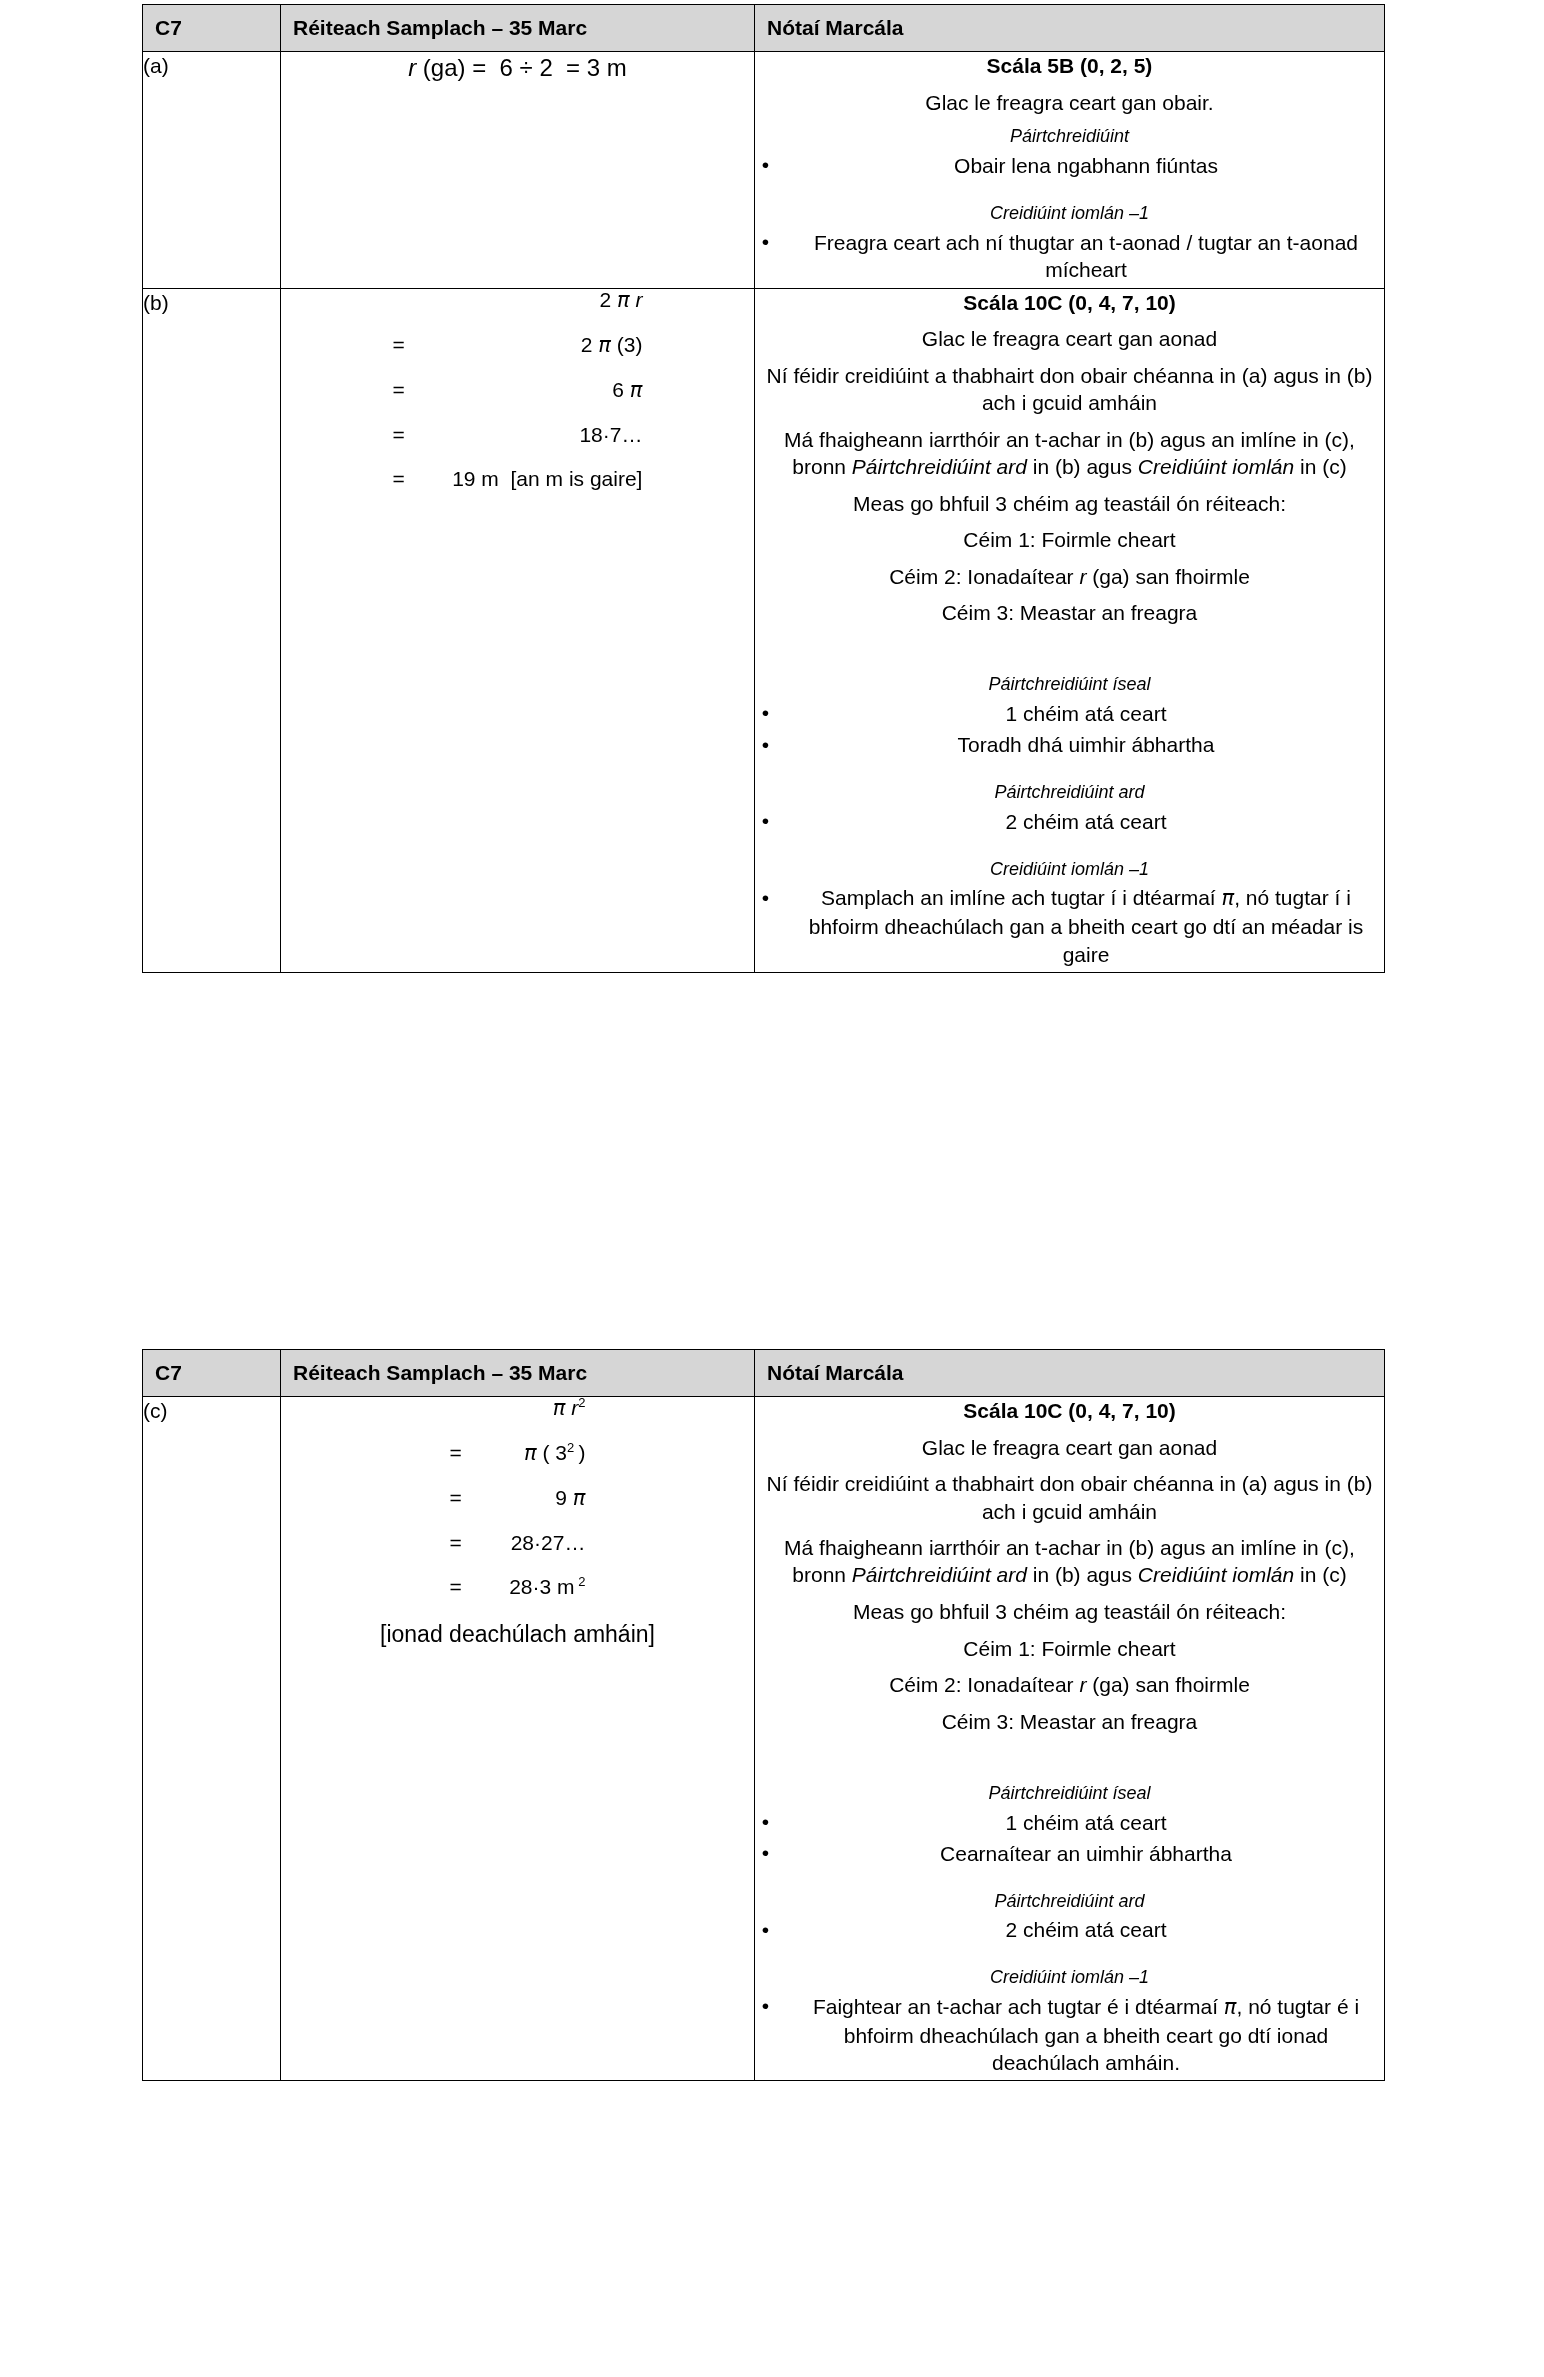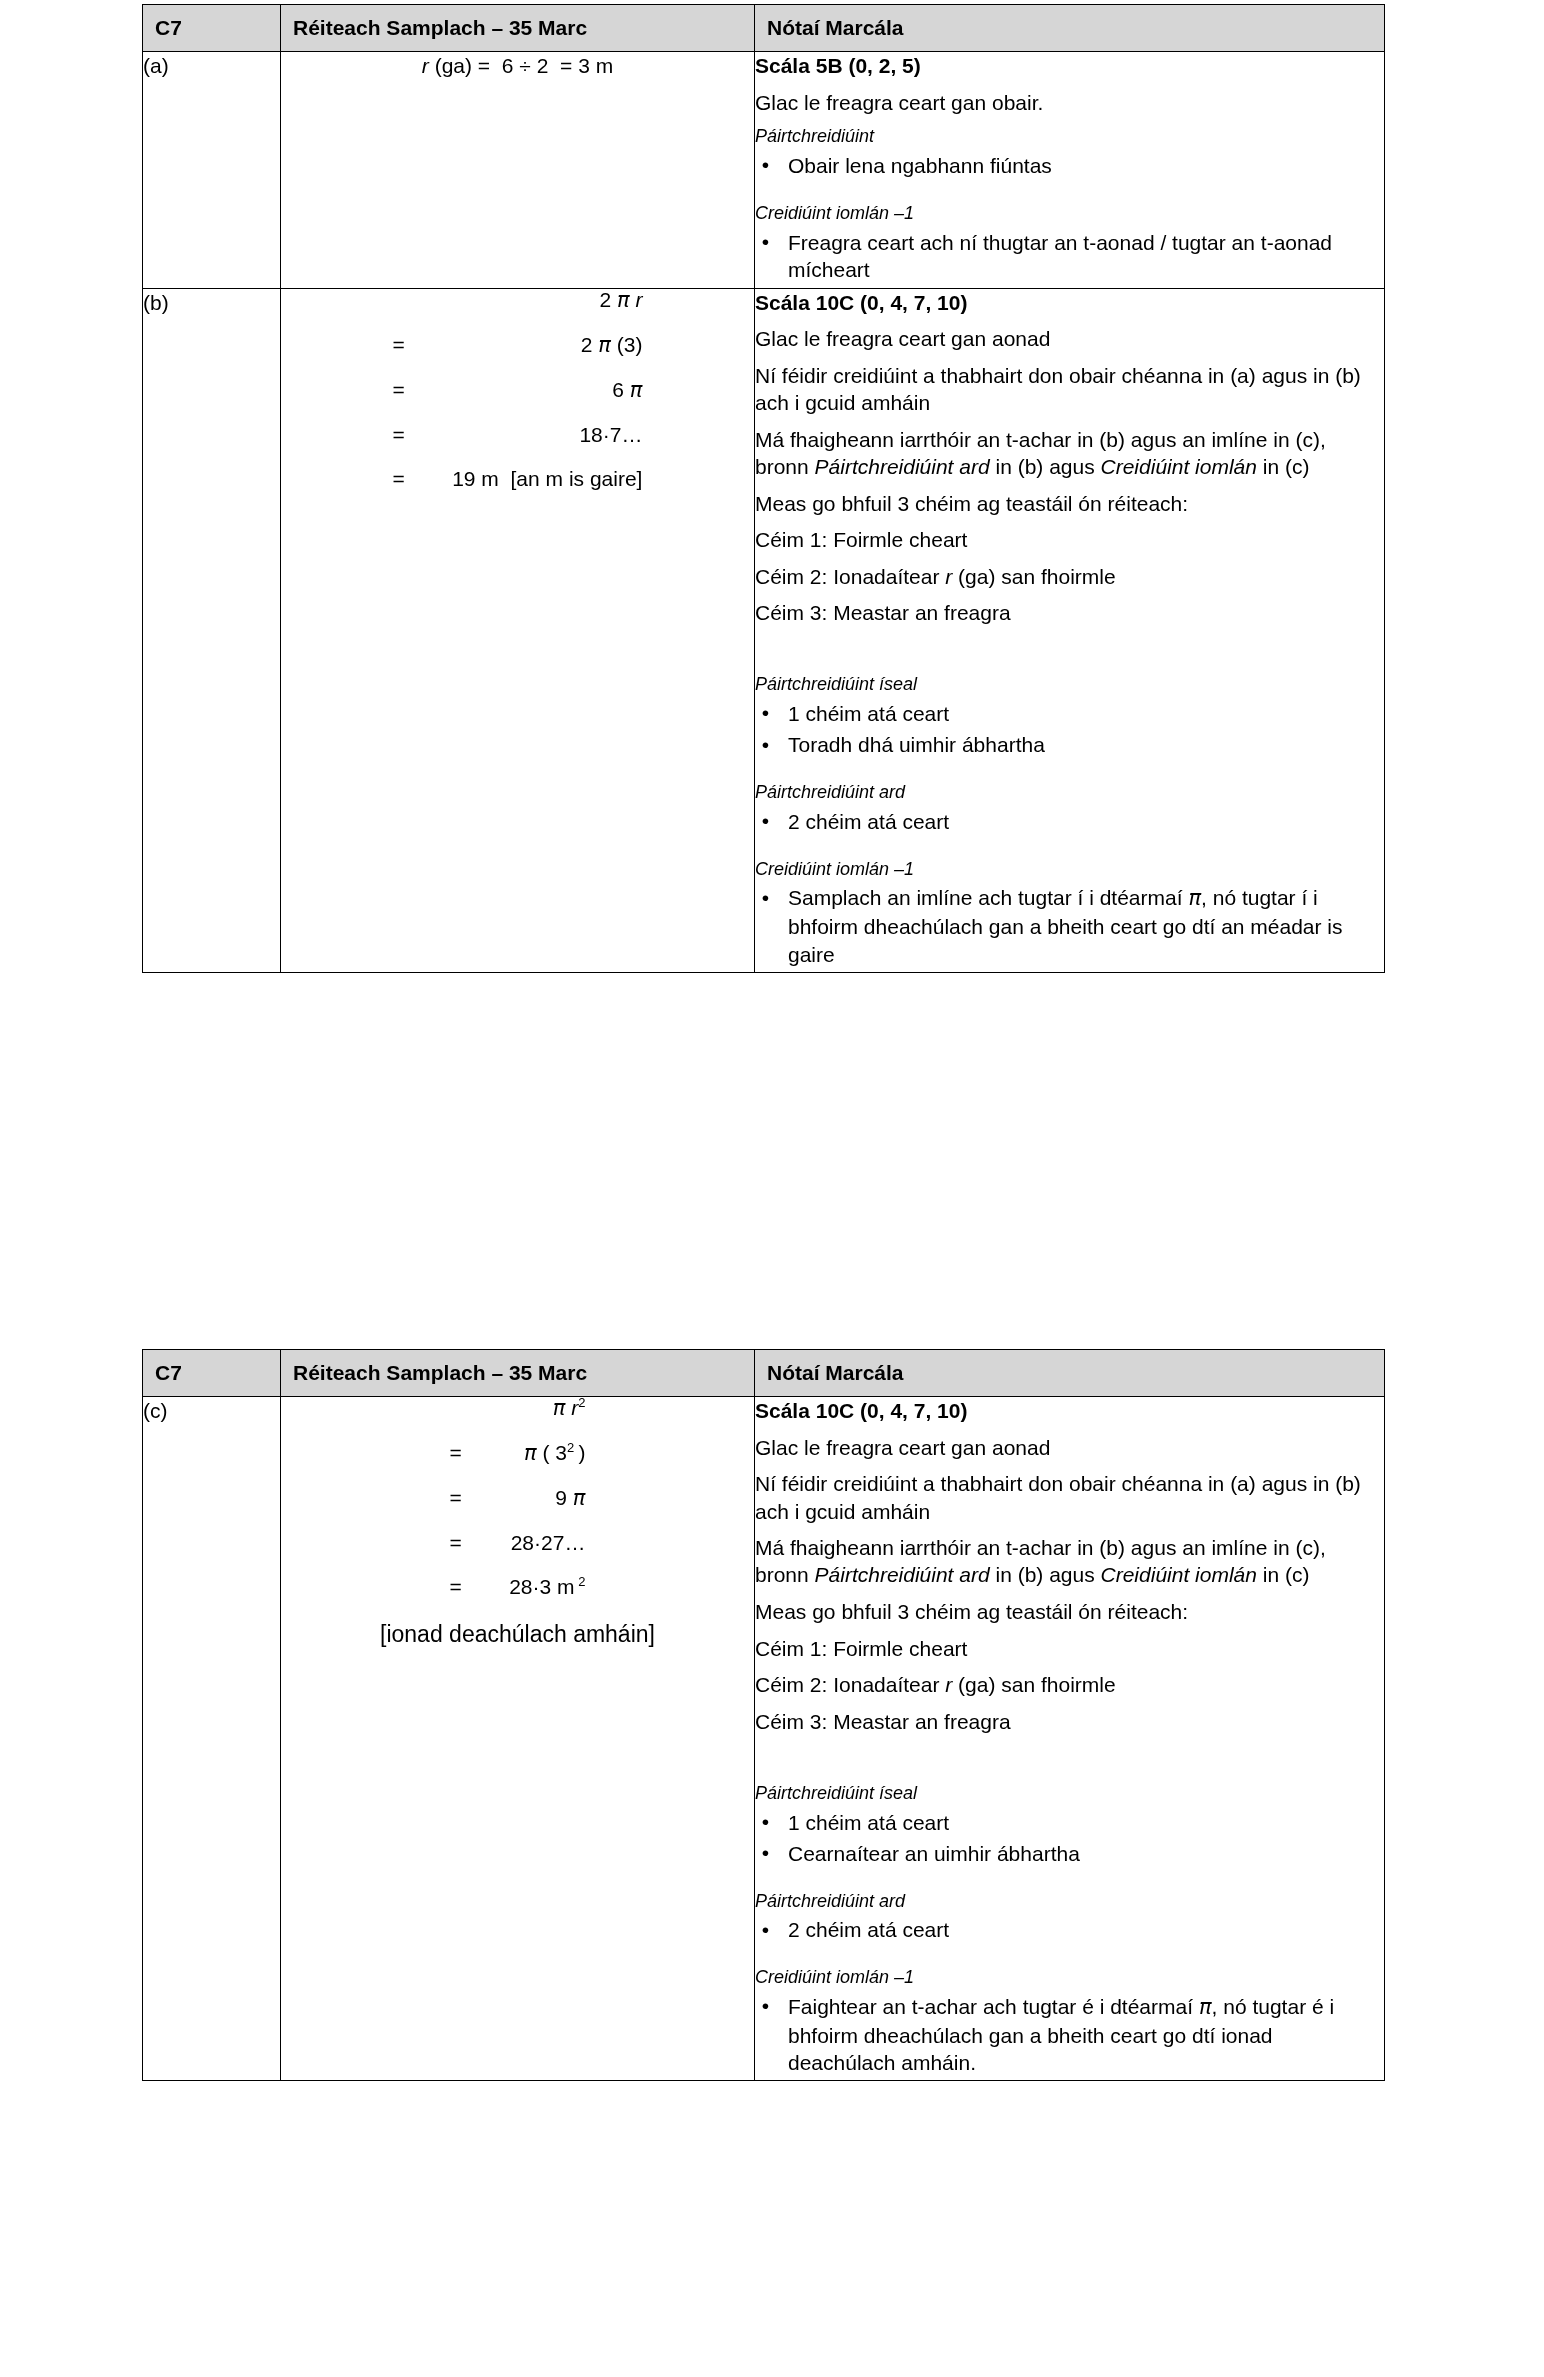--- a/index.html
+++ b/index.html
@@ -57,20 +57,21 @@
   }
   .cell-ref {
     padding: 11px 8.5px 8.5px 12px;
     font-size: 21px;
   }
   .cell-work {
     padding: 11px 12px 13.6px 12px;
   }
   .cell-notes {
     padding: 10.2px 13.6px 15.3px 13.6px;
+    text-align: center;
   }
 
   
   .math-block {
     display: table;
     margin: 0 auto;
     border-spacing: 0;
   }
   .math-line {
     display: table-row;
@@ -93,21 +94,21 @@
   .math-line:last-child .math-op,
   .math-line:last-child .math-expr { padding-bottom: 0; }
   .math-note-line {
     text-align: center;
     font-size: 23px;
     margin-top: 22px;
     white-space: nowrap;
   }
   .single-eq {
     text-align: center;
-    font-size: 21px;
+    font-size: 24px;
     white-space: nowrap;
   }
   i.var { font-style: italic; }
   .pi { font-style: italic; font-family: "DejaVu Sans", sans-serif; }
   sup.exp { font-size: 0.62em; vertical-align: super; line-height: 0; }
 
   
   .n-head {
     font-weight: bold;
     font-size: 21px;

